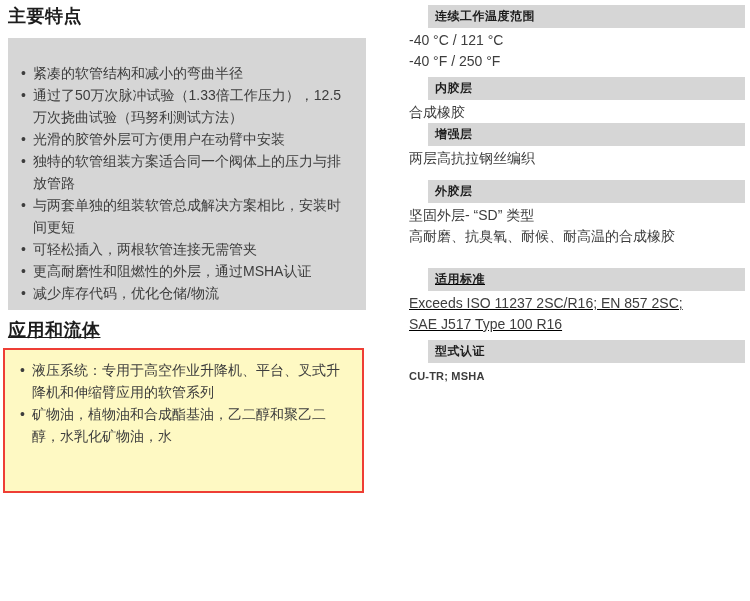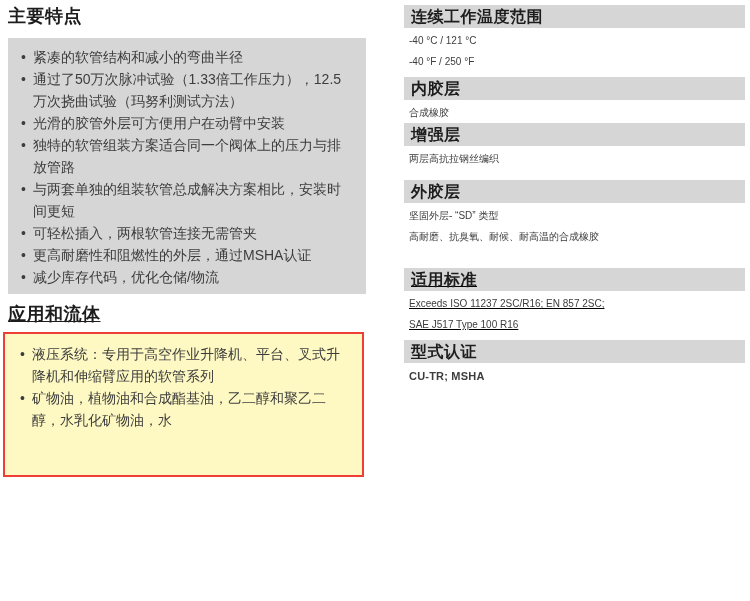--- a/index.html
+++ b/index.html
@@ -28,21 +28,21 @@
     font-size: 18px;
     line-height: 20px;
     font-weight: bold;
     color: var(--text-heading);
     margin: 0 0 7px 0;
     letter-spacing: 0.5px;
   }
   .apps-heading { margin: 10px 0 8px 0; text-decoration: underline; }
   .gray-panel {
     background: var(--panel-gray);
-    padding: 8px 12px 6px 12px;
+    padding: 24px 12px 6px 12px;
     margin-top: 12px;
   }
   ul.bullets {
     list-style: none;
     margin: 0;
     padding: 0;
     font-size: 14px;
     line-height: 22px;
     color: var(--text-body);
   }
@@ -72,29 +72,30 @@
     position: absolute;
     left: 404px;
     top: 5px;
     width: 341px;
   }
   .spec-section { margin: 0; }
   .spec-section .bar {
     height: 23px;
     line-height: 23px;
     background: var(--bar-gray);
-    font-size: 16px;
+    font-size: 12px;
     font-weight: bold;
     color: var(--text-heading);
     padding-left: 7px;
     letter-spacing: 0.5px;
+    margin-left: 24px;
   }
   .spec-section .sec-body { padding: 2px 0 0 5px; }
   .spec-section .sec-line {
-    font-size: 10px;
+    font-size: 14px;
     line-height: 21px;
     color: var(--text-body);
   }
   .spec-section.small-body .sec-line {
     font-size: 11px;
     font-weight: bold;
     line-height: 16px;
     padding-top: 3px;
     letter-spacing: 0.2px;
   }

